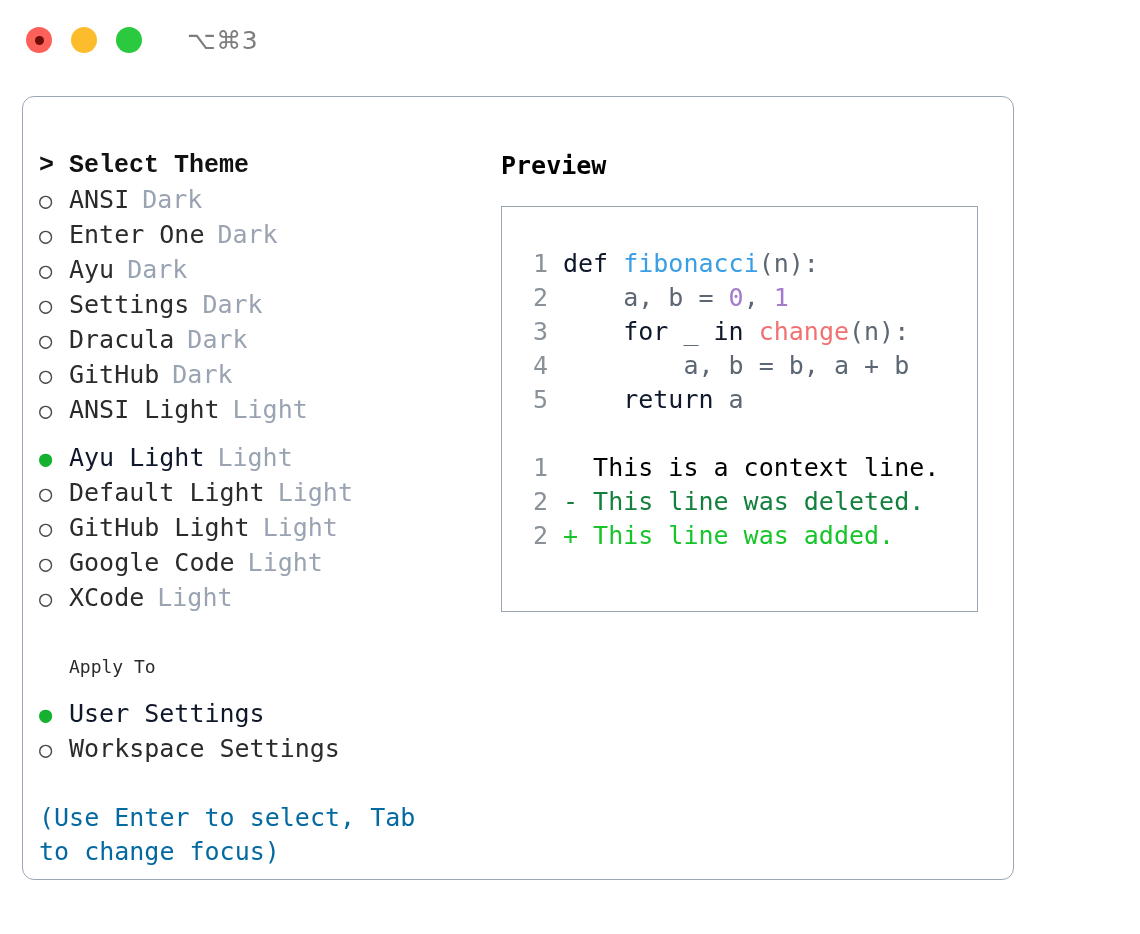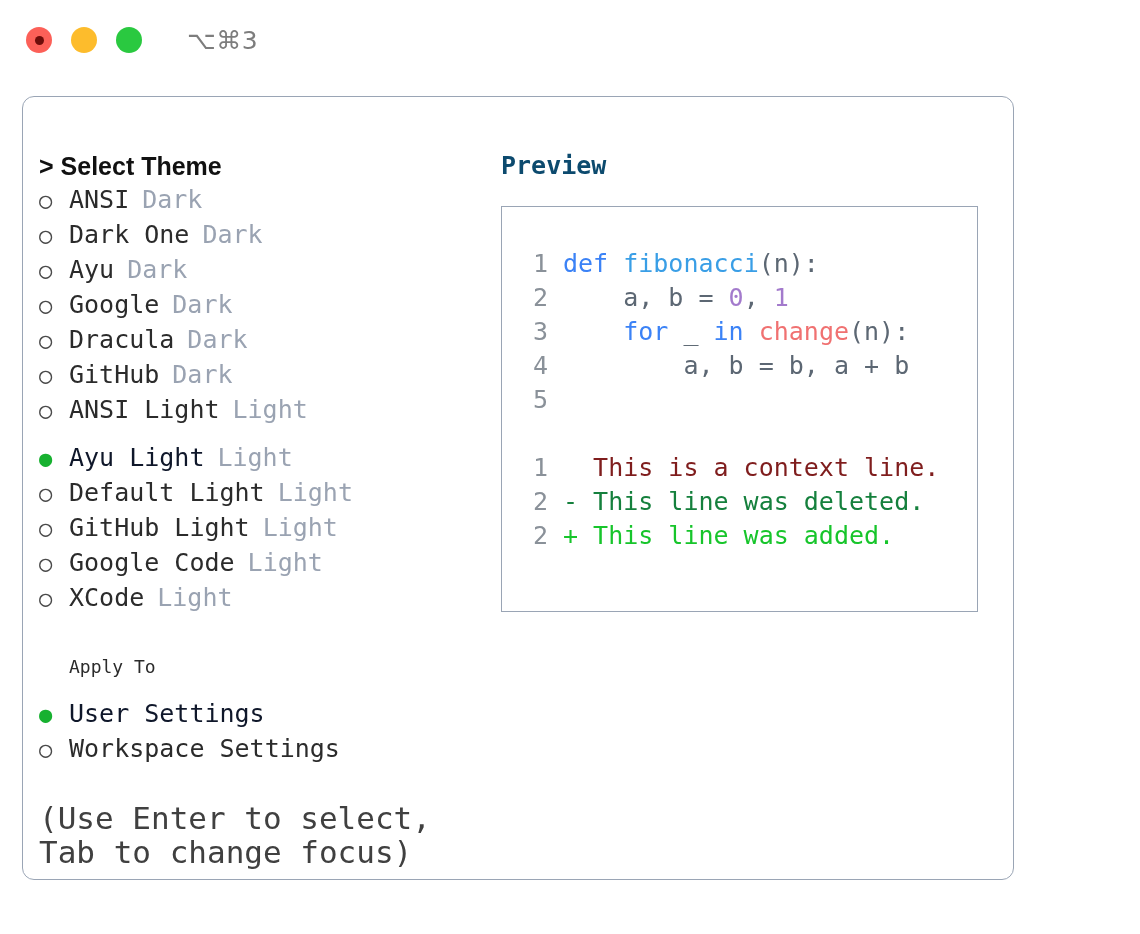--- a/index.html
+++ b/index.html
@@ -87,21 +87,21 @@
   .col-left  { width: 462px; padding-left: 16px; box-sizing: border-box; }
   .col-right { flex: 1; padding-left: 16px; box-sizing: border-box; }
 
   
   .heading {
     font-size: 25px;
     font-weight: bold;
     color: #111111;
     white-space: pre;
     line-height: 34px;
-    font-family: Liberation Sans, sans-serif;
+    font-family: Liberation Mono, monospace;
   }
   .heading .caret { color: #111111; }
 
   .opt {
     display: flex;
     align-items: baseline;
     font-size: 25px;
     line-height: 34px;
     white-space: pre;
     color: #2b2b2b;
@@ -129,33 +129,33 @@
     color: #2b2b2b;
     white-space: pre;
     padding-left: 30px;
     font-family: "DejaVu Sans Mono", monospace;
   }
 
   .spacer-lg { height: 34px; }
 
   .hint {
     margin-top: 34px;
-    font-size: 31px;
-    line-height: 34px;
-    color: #404040;
+    font-size: 25px;
+    line-height: 34px;
+    color: #0369a1;
     white-space: pre-wrap;
     max-width: 410px;
     font-family: "DejaVu Sans Mono", monospace;
   }
 
   
   .preview-title {
     font-size: 25px;
     font-weight: bold;
-    color: #0c4a6e;
+    color: #000000;
     line-height: 34px;
     margin-bottom: 23px;
     font-family: "DejaVu Sans Mono", monospace;
   }
   .preview-box {
     width: 477px;
     height: 406px;
     box-sizing: border-box;
     border: 1.6px solid #9aa5b5;
     background: #ffffff;
@@ -170,27 +170,27 @@
   }
   .lineno {
     color: #8a9199;
     width: 30px;
     text-align: right;
     margin-right: 15px;
     flex: 0 0 auto;
   }
   .code-gap { height: 34px; }
 
-  .tok-kw   { color: #3b82f6; }
+  .tok-kw   { color: #0f172a; }
   .tok-fn   { color: #399ee6; }
   .tok-punc { color: #5c6773; }
   .tok-var  { color: #5c6773; }
   .tok-num  { color: #a37acc; }
   .tok-call { color: #f07171; }
-  .tok-ctx  { color: #7f1d1d; }
+  .tok-ctx  { color: #000000; }
   .tok-del  { color: #15803d; }
   .tok-add  { color: #17c52b; margin-top: 20px; }
 </style>
 </head>
 <body>
 
 <div class="window">
 
   <div class="titlebar">
     <div class="traffic-lights">
@@ -205,23 +205,23 @@
 
   <div class="card">
     <div class="card-inner">
 
       <div class="col-left">
 
         <div class="heading"><span class="caret">&gt; </span><span>Select Theme</span></div>
 
         <div id="theme-items">
             <div class="opt"><span class="bullet">○</span><span class="opt-label">ANSI</span><span class="opt-tag">Dark</span></div>
-            <div class="opt"><span class="bullet">○</span><span class="opt-label">Dark One</span><span class="opt-tag">Dark</span></div>
+            <div class="opt"><span class="bullet">○</span><span class="opt-label">Enter One</span><span class="opt-tag">Dark</span></div>
             <div class="opt"><span class="bullet">○</span><span class="opt-label">Ayu</span><span class="opt-tag">Dark</span></div>
-            <div class="opt"><span class="bullet">○</span><span class="opt-label">Google</span><span class="opt-tag">Dark</span></div>
+            <div class="opt"><span class="bullet">○</span><span class="opt-label">Settings</span><span class="opt-tag">Dark</span></div>
             <div class="opt"><span class="bullet">○</span><span class="opt-label">Dracula</span><span class="opt-tag">Dark</span></div>
             <div class="opt"><span class="bullet">○</span><span class="opt-label">GitHub</span><span class="opt-tag">Dark</span></div>
             <div class="opt"><span class="bullet">○</span><span class="opt-label">ANSI Light</span><span class="opt-tag">Light</span></div>
             <div class="opt selected"><span class="bullet">●</span><span class="opt-label">Ayu Light</span><span class="opt-tag">Light</span></div>
             <div class="opt"><span class="bullet">○</span><span class="opt-label">Default Light</span><span class="opt-tag">Light</span></div>
             <div class="opt"><span class="bullet">○</span><span class="opt-label">GitHub Light</span><span class="opt-tag">Light</span></div>
             <div class="opt"><span class="bullet">○</span><span class="opt-label">Google Code</span><span class="opt-tag">Light</span></div>
             <div class="opt"><span class="bullet">○</span><span class="opt-label">XCode</span><span class="opt-tag">Light</span></div>
           </div>
 
@@ -239,21 +239,21 @@
 
       <div class="col-right">
         <div class="preview-title">Preview</div>
 
         <div class="preview-box">
           <div id="code-block">
               <div class="code-line"><span class="lineno">1</span><span><span class="tok-kw">def </span><span class="tok-fn">fibonacci</span><span class="tok-punc">(n):</span></span></div>
               <div class="code-line"><span class="lineno">2</span><span><span class="tok-var">    a, b = </span><span class="tok-num">0</span><span class="tok-var">, </span><span class="tok-num">1</span></span></div>
               <div class="code-line"><span class="lineno">3</span><span><span class="tok-kw">    for </span><span class="tok-var">_ </span><span class="tok-kw">in </span><span class="tok-call">change</span><span class="tok-punc">(n):</span></span></div>
               <div class="code-line"><span class="lineno">4</span><span><span class="tok-var">        a, b = b, a + b</span></span></div>
-              <div class="code-line"><span class="lineno">5</span></div>
+              <div class="code-line"><span class="lineno">5</span><span><span class="tok-kw">    return </span><span class="tok-var">a</span></span></div>
             </div>
           <div class="code-gap"></div>
           <div id="diff-block">
               <div class="code-line"><span class="lineno">1</span><span><span class="tok-ctx">  This is a context line.</span></span></div>
               <div class="code-line"><span class="lineno">2</span><span><span class="tok-del">- This line was deleted.</span></span></div>
               <div class="code-line"><span class="lineno">2</span><span><span class="tok-add">+ This line was added.</span></span></div>
             </div>
         </div>
       </div>
 

